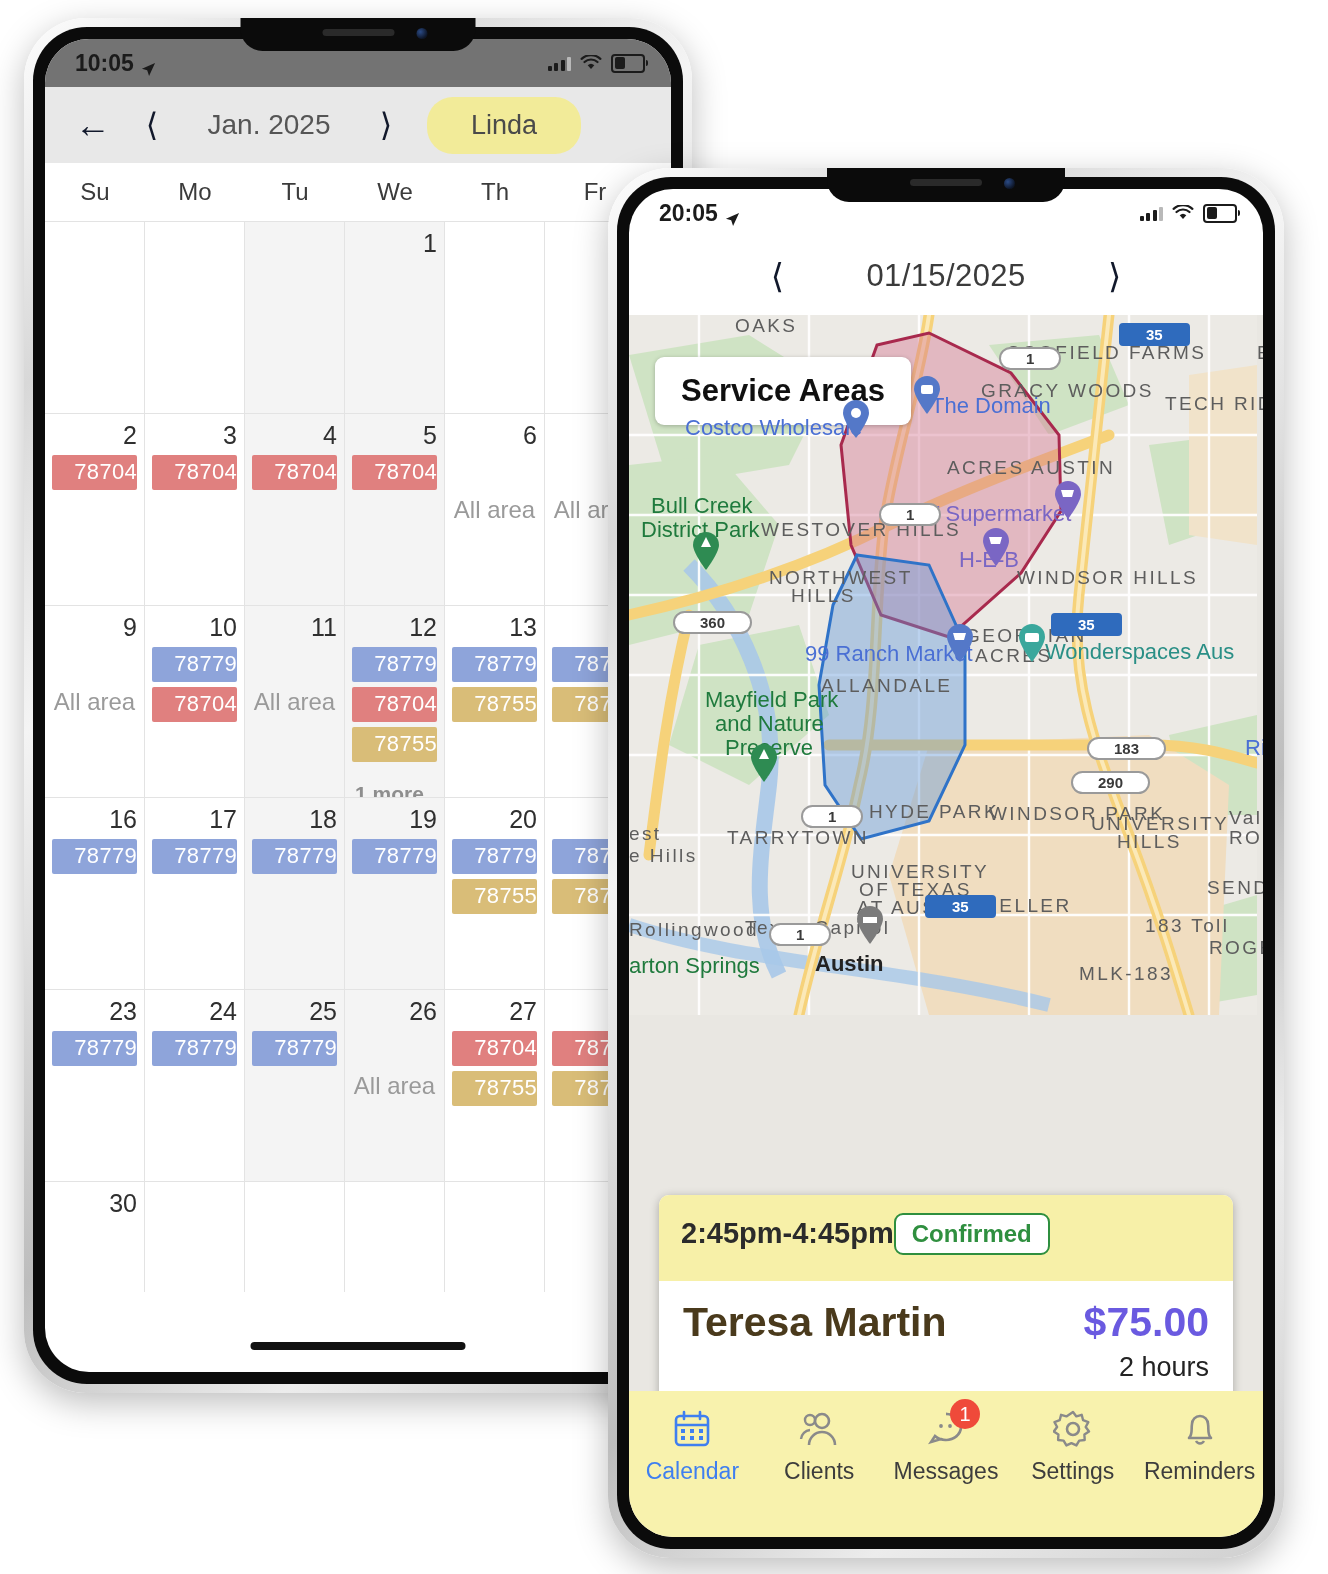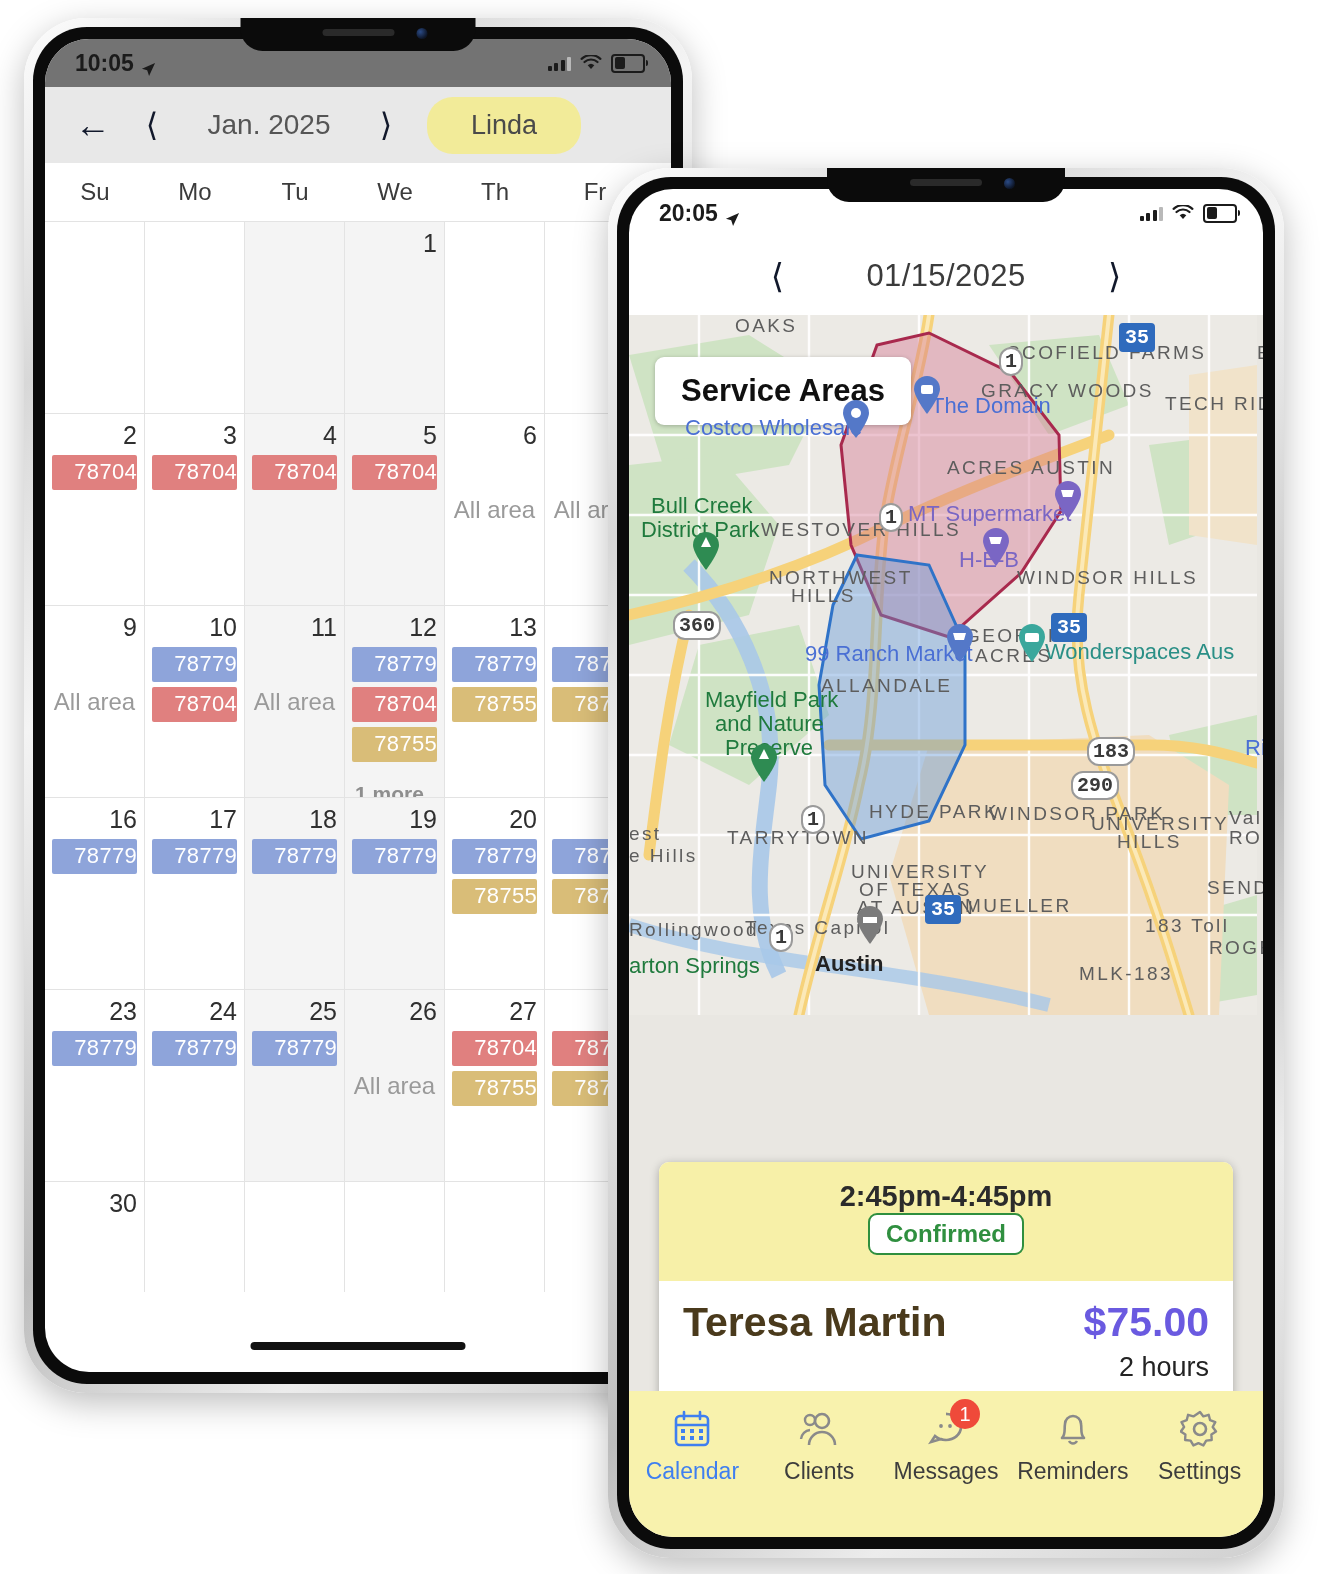--- a/index.html
+++ b/index.html
@@ -82,28 +82,28 @@
              box-shadow:0 1px 4px rgba(0,0,0,.25);}
   .poi{position:absolute;font-size:22px;white-space:nowrap;}
   .poi.blue{color:#4a6fd4;}
   .poi.purple{color:#7a66c4;}
   .poi.green{color:#1f7a3d;}
   .poi.grey{color:#5d5d5d;letter-spacing:2.4px;font-size:19px;}
   .poi.dark{color:#222;font-weight:700;}
   .poi.teal{color:#2a8f86;}
   .pin{position:absolute;width:30px;height:40px;}
   .shield{position:absolute;background:#fff;border:2px solid #9a9a9a;border-radius:7px;
-          font-size:20px;color:#3a3a3a;padding:1px 4px;font-weight:600;font-family:Liberation Mono, monospace;}
+          font-size:15px;color:#3a3a3a;padding:1px 25px;font-weight:600;}
   .shield.i35{background:#2f6bbd;color:#fff;border-color:#2f6bbd;border-radius:4px;}
 
   
   .appt{position:absolute;left:30px;right:30px;bottom:6px;background:#fff;border-radius:10px;
         box-shadow:0 2px 10px rgba(0,0,0,.28);overflow:hidden;z-index:6;}
   .appt-top{background:#f7f0a8;display:flex;align-items:center;justify-content:flex-start;
-            padding:18px 22px 26px;flex-direction:column;}
+            padding:18px 22px 26px;}
   .appt-time{font-size:29px;font-weight:700;color:#2b2b2b;}
   .badge-conf{border:2px solid #2f8f3f;color:#2f8f3f;border-radius:9px;font-size:24px;
               font-weight:700;padding:5px 16px;background:#fff;}
   .appt-body{padding:20px 24px 34px;}
   .row1{display:flex;justify-content:space-between;align-items:flex-start;}
   .client{font-size:41px;font-weight:700;color:#4a3a1c;line-height:1.05;}
   .price{font-size:41px;font-weight:700;color:#6a5ae0;line-height:1.05;}
   .dur{text-align:right;font-size:27px;color:#232323;margin-top:8px;}
   .petline{margin-top:14px;display:flex;align-items:baseline;gap:14px;}
   .pet{font-size:39px;font-weight:700;color:#3a3a3a;}
@@ -583,31 +583,31 @@
           <div class="tab">
             <div class="ticon"><svg viewBox="0 0 40 40" width="40" height="40">
                 <path d="M20 5 a15 13 0 1 1 -11 22 l-4 6 l10 -3 a18 18 0 0 0 5 1 a15 13 0 0 0 0 -26Z" fill="none" stroke="#8a8a8a" stroke-width="2.5"></path>
                 <circle cx="15" cy="17" r="1.9" fill="#8a8a8a"></circle>
                 <circle cx="24" cy="17" r="1.9" fill="#8a8a8a"></circle>
               </svg><span class="tbadge">1</span></div>
             <div class="tlabel">Messages</div>
           </div>
           <div class="tab">
             <div class="ticon"><svg viewBox="0 0 40 40" width="40" height="40">
+                <circle cx="20" cy="20" r="6" fill="none" stroke="#8a8a8a" stroke-width="2.6"></circle>
+                <path d="M20 3 l3.4 4.4 5.3 -1.6 1.4 5.4 5.2 1.9 -2.6 4.9 3.3 4.5 -4.6 3 .3 5.5 -5.5 .6 -2.8 4.8 -5 -2.3 -5 2.3 -2.8 -4.8 -5.5 -.6 .3 -5.5 -4.6 -3 3.3 -4.5 -2.6 -4.9 5.2 -1.9 1.4 -5.4 5.3 1.6Z" fill="none" stroke="#8a8a8a" stroke-width="2.4" stroke-linejoin="round"></path>
+              </svg></div>
+            <div class="tlabel">Settings</div>
+          </div>
+          <div class="tab">
+            <div class="ticon"><svg viewBox="0 0 40 40" width="40" height="40">
                 <path d="M9 29 L31 29 C27 25 29 20 28 15 A8 8 0 0 0 12 15 C11 20 13 25 9 29Z" fill="none" stroke="#8a8a8a" stroke-width="2.6" stroke-linejoin="round"></path>
                 <path d="M16 32 a4.5 4.5 0 0 0 8 0" fill="none" stroke="#8a8a8a" stroke-width="2.4"></path>
               </svg></div>
             <div class="tlabel">Reminders</div>
-          </div>
-          <div class="tab">
-            <div class="ticon"><svg viewBox="0 0 40 40" width="40" height="40">
-                <circle cx="20" cy="20" r="6" fill="none" stroke="#8a8a8a" stroke-width="2.6"></circle>
-                <path d="M20 3 l3.4 4.4 5.3 -1.6 1.4 5.4 5.2 1.9 -2.6 4.9 3.3 4.5 -4.6 3 .3 5.5 -5.5 .6 -2.8 4.8 -5 -2.3 -5 2.3 -2.8 -4.8 -5.5 -.6 .3 -5.5 -4.6 -3 3.3 -4.5 -2.6 -4.9 5.2 -1.9 1.4 -5.4 5.3 1.6Z" fill="none" stroke="#8a8a8a" stroke-width="2.4" stroke-linejoin="round"></path>
-              </svg></div>
-            <div class="tlabel">Settings</div>
           </div>
         </div>
       <div class="home-ind"></div>
     </div>
   </div>
   <div class="notch">
     <div class="speaker"></div>
     <div class="camera"></div>
   </div>
 </div>

